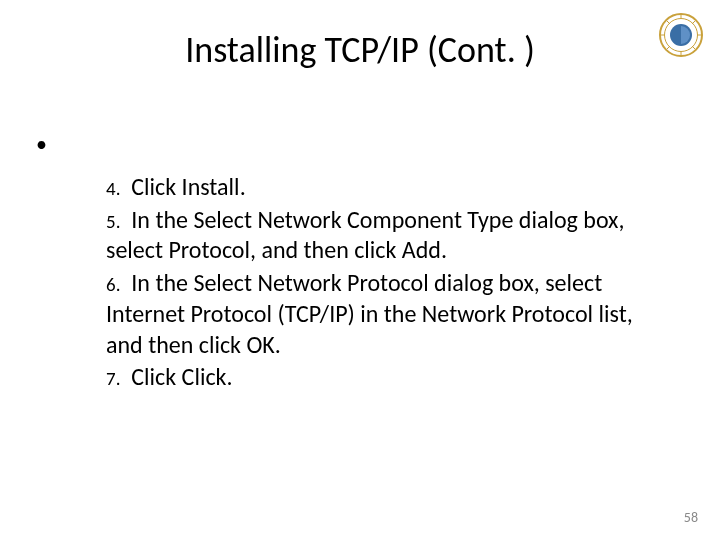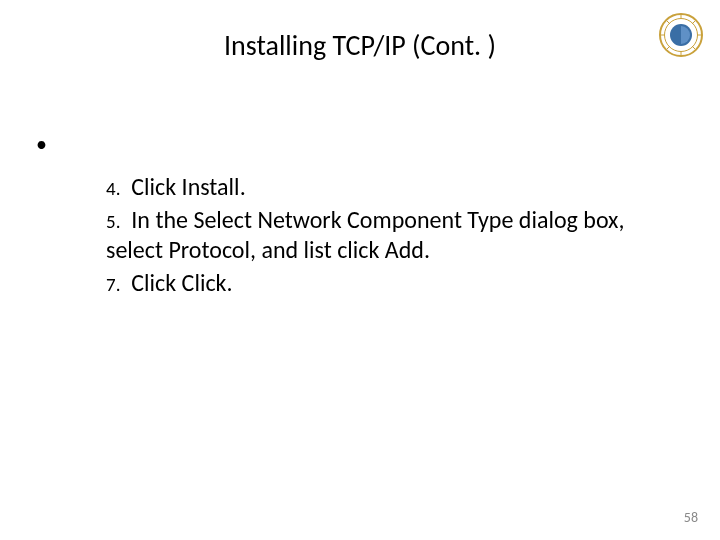--- a/index.html
+++ b/index.html
@@ -25,21 +25,21 @@
     right: 16px;
     width: 46px;
     height: 46px;
   }
   .title {
     position: absolute;
     top: 28px;
     left: 0;
     width: 720px;
     text-align: center;
-    font-size: 28px;
+    font-size: 36px;
     font-weight: 400;
     color: #000;
   }
   .content {
     position: absolute;
     top: 128px;
     left: 36px;
     right: 40px;
   }
   .bullet-row {
@@ -105,21 +105,24 @@
   <div class="content">
     <div class="bullet-row">
       <div class="bullet-dot">•</div>
     </div>
 
     <div class="steps">
       <div class="step">
         <span class="step-num">4.</span>&nbsp;&nbsp;<span>Click Install.</span>
       </div>
       <div class="step">
-        <span class="step-num">5.</span>&nbsp;&nbsp;<span>In the Select Network Component Type dialog box, select Protocol, and list click Add.</span>
+        <span class="step-num">5.</span>&nbsp;&nbsp;<span>In the Select Network Component Type dialog box, select Protocol, and then click Add.</span>
+      </div>
+      <div class="step">
+        <span class="step-num">6.</span>&nbsp;&nbsp;<span>In the Select Network Protocol dialog box, select Internet Protocol (TCP/IP) in the Network Protocol list, and then click OK.</span>
       </div>
       <div class="step">
         <span class="step-num">7.</span>&nbsp;&nbsp;<span>Click Click.</span>
       </div>
     </div>
   </div>
 
   <div class="page-num">58</div>
 
 </div>

